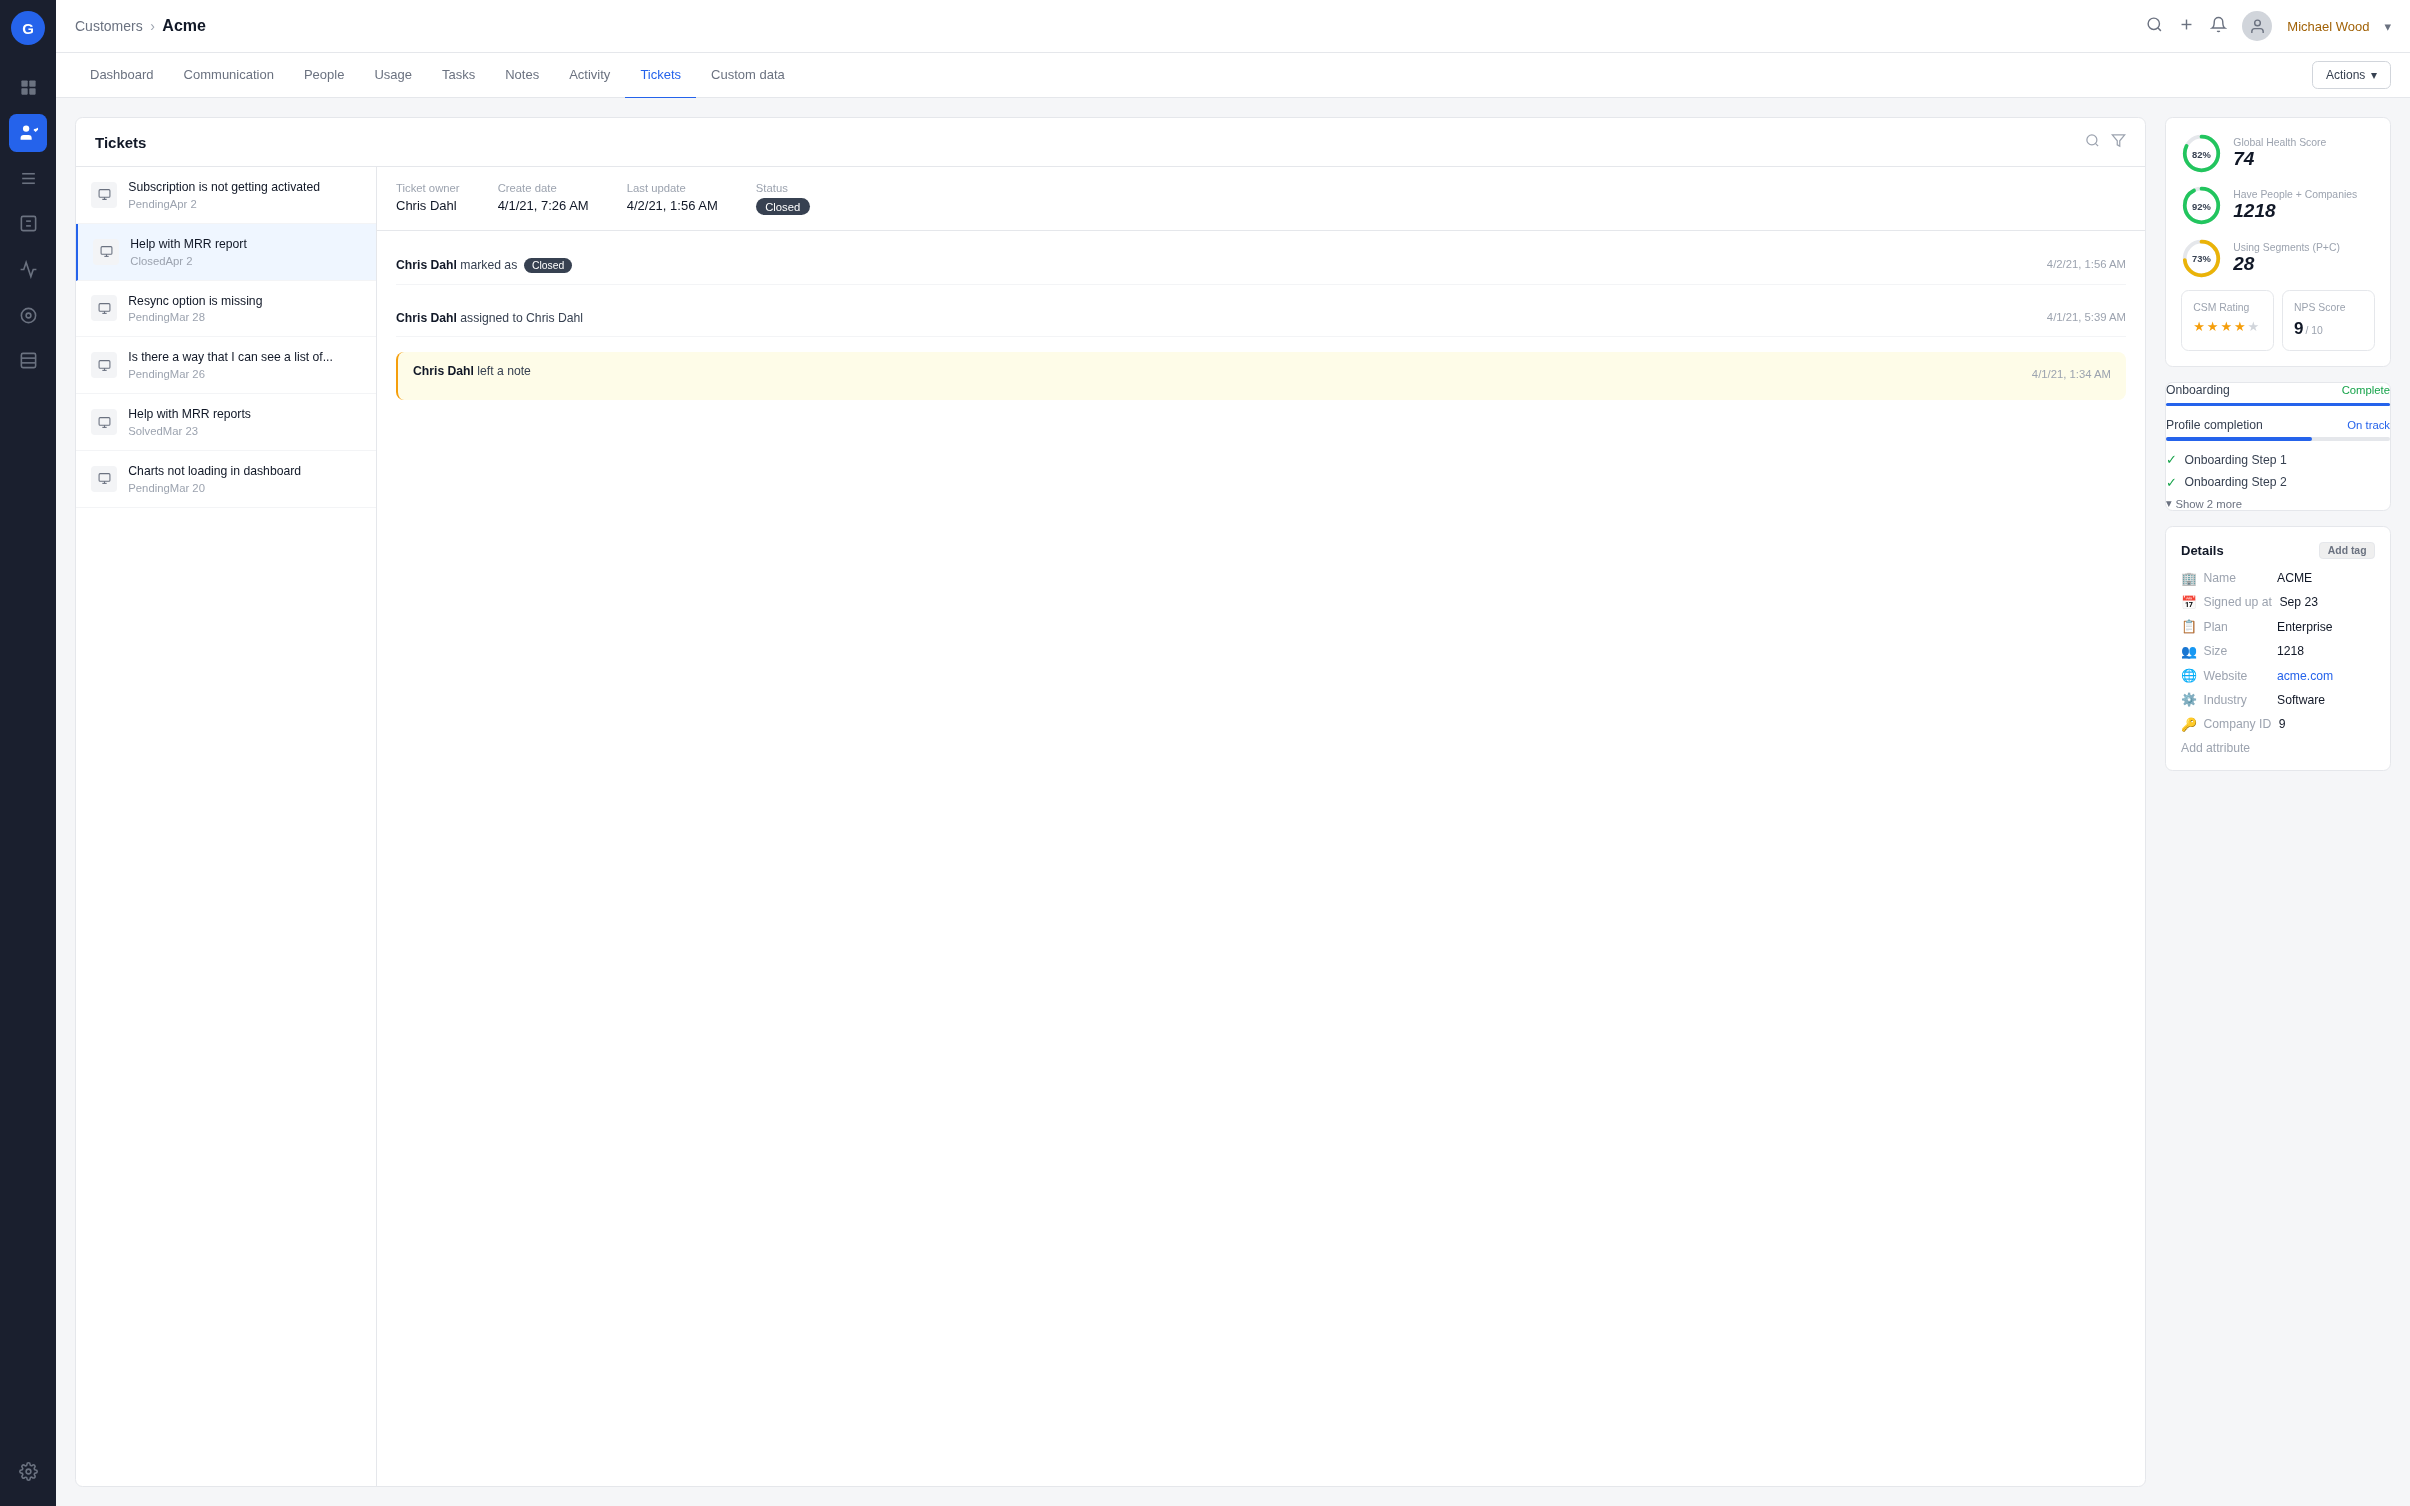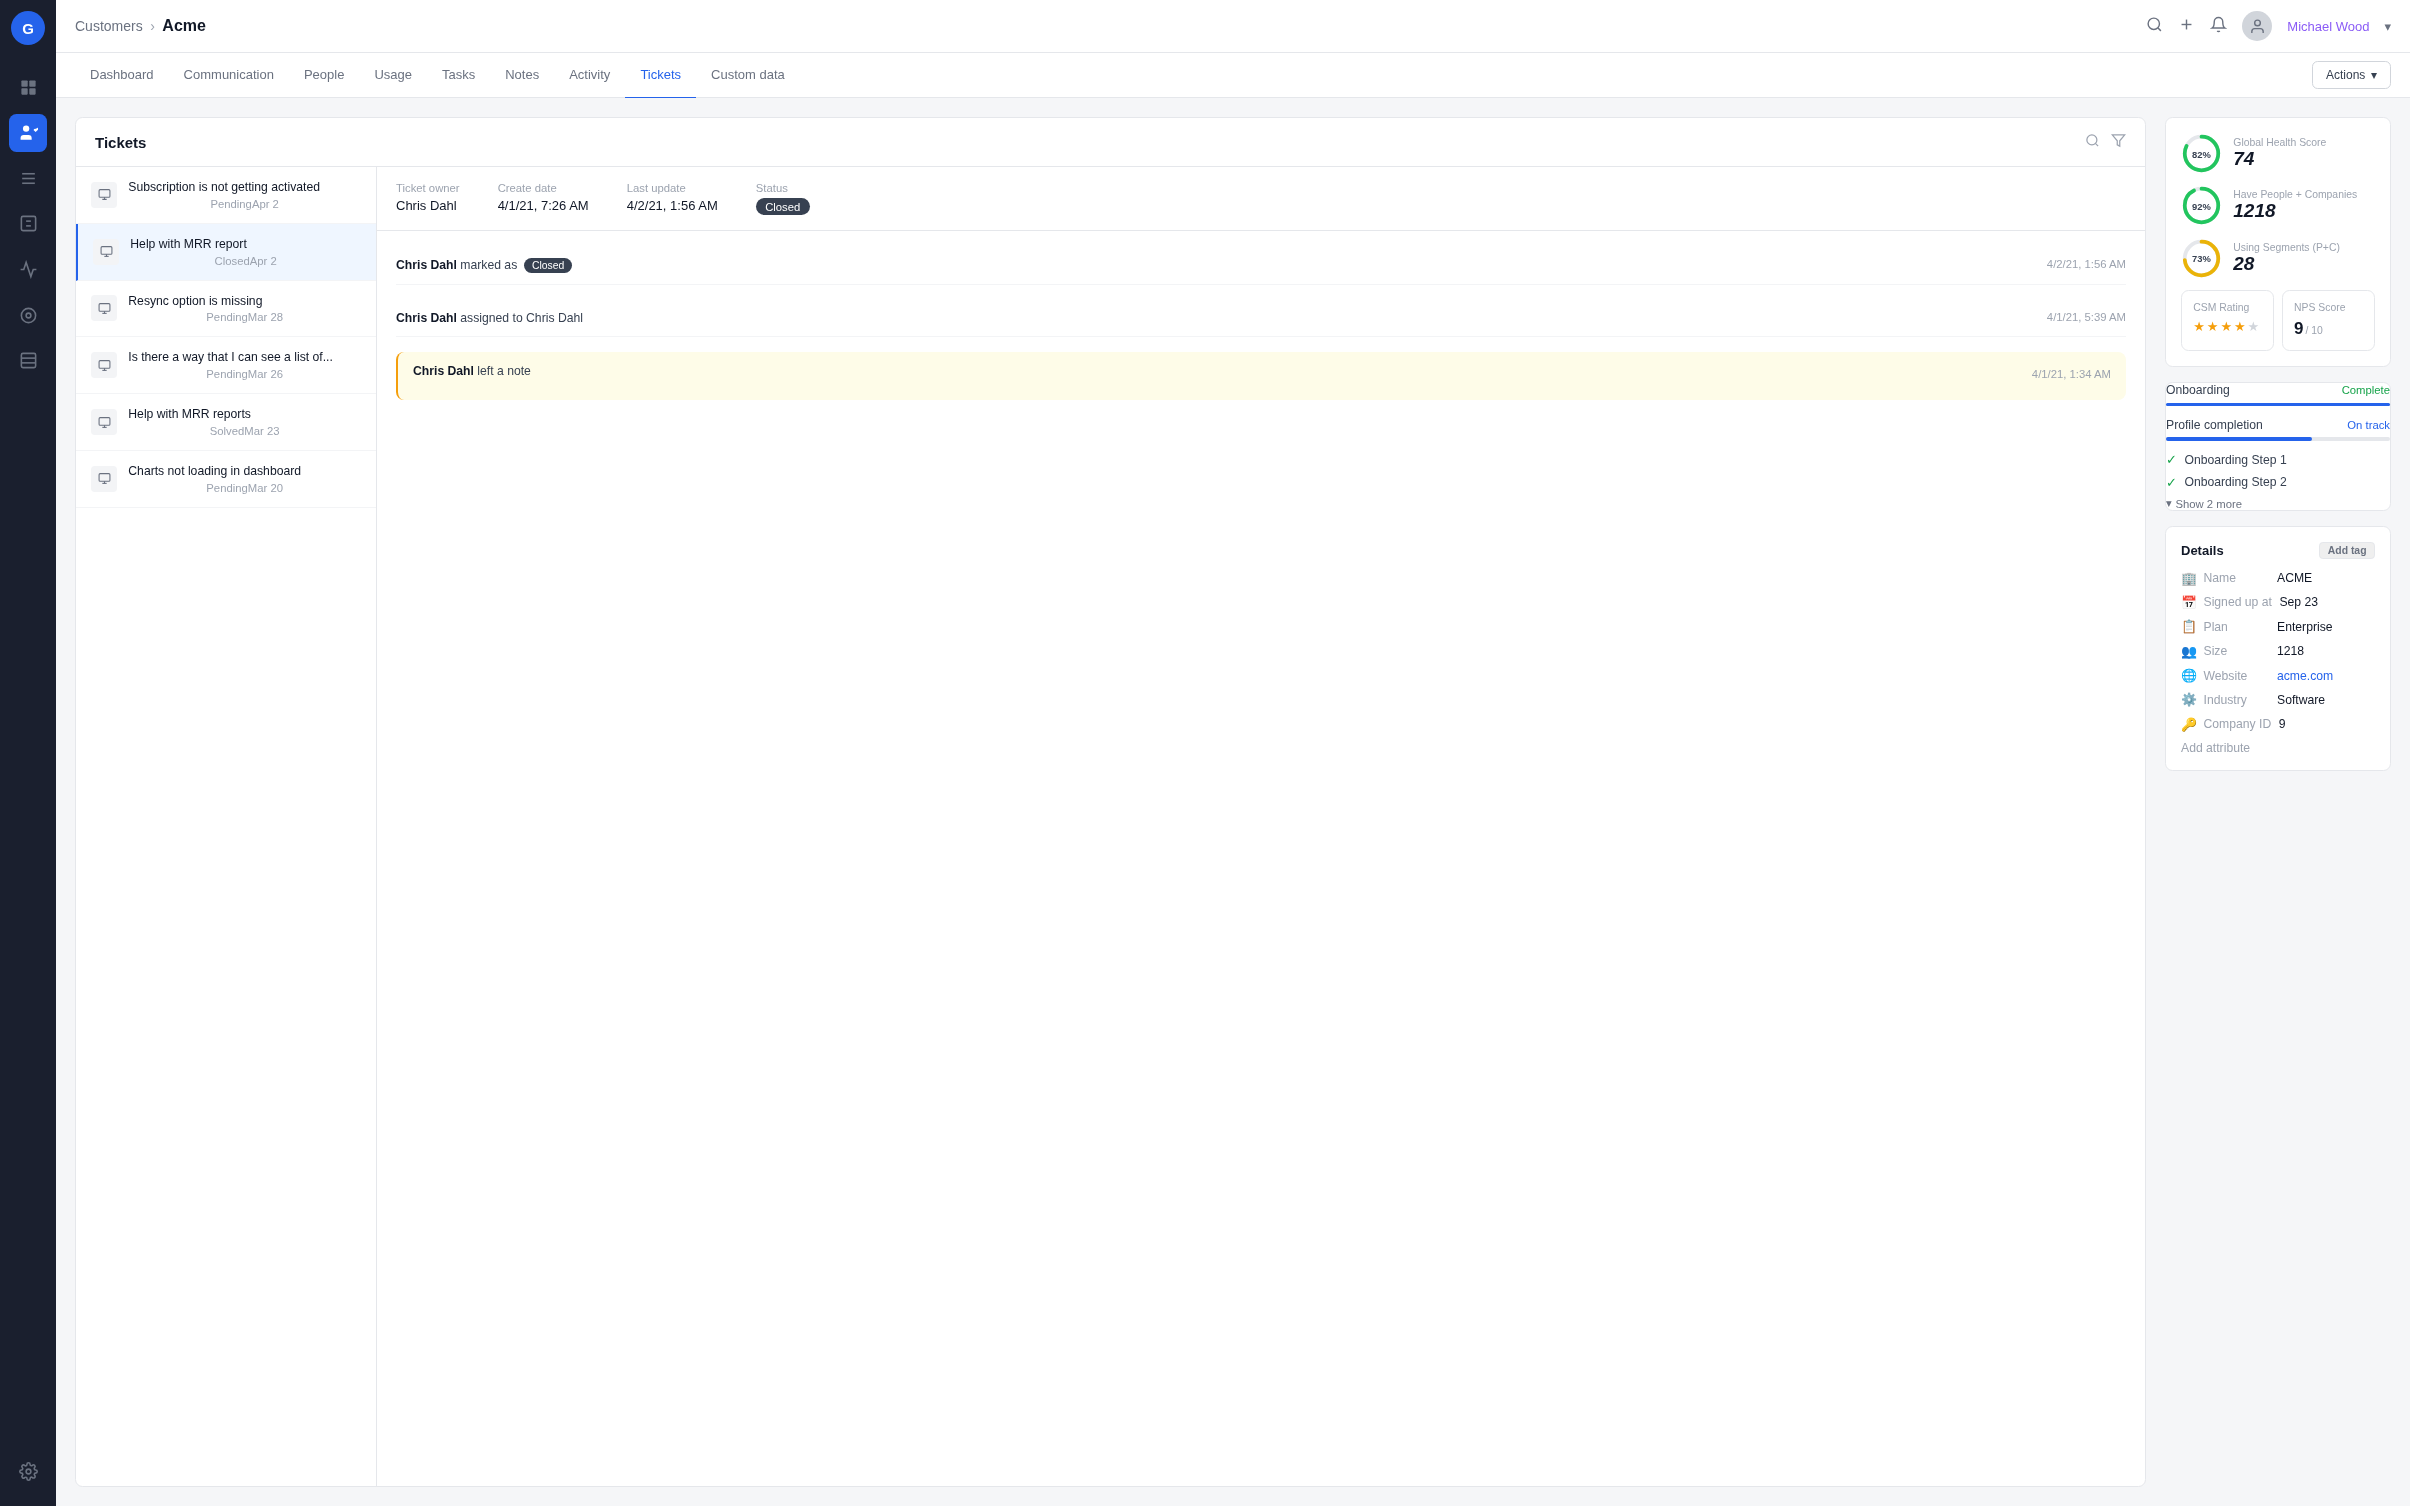--- a/index.html
+++ b/index.html
@@ -64,21 +64,21 @@
       display: flex; align-items: center; gap: 15px;
     }
     .topbar-icon { color: #6b7280; cursor: pointer; }
     .avatar {
       width: 30px; height: 30px;
       border-radius: 50%;
       background: #d1d5db;
       display: flex; align-items: center; justify-content: center;
       color: #6b7280;
     }
-    .user-name { font-size: 13px; color: #8b5cf6; font-weight: 500; }
+    .user-name { font-size: 13px; color: #a16207; font-weight: 500; }
 
     
     .nav-tabs {
       background: #fff;
       border-bottom: 0.9px solid #e5e7eb;
       display: flex;
       align-items: center;
       padding: 0 19px;
       height: 45px;
       flex-shrink: 0;
@@ -153,21 +153,21 @@
       width: 26px; height: 26px;
       background: #f3f4f6;
       border-radius: 3.8px;
       display: flex; align-items: center; justify-content: center;
       color: #6b7280;
       flex-shrink: 0;
       margin-top: 1.9px;
     }
     .ticket-info { flex: 1; }
     .ticket-subject { font-size: 12.2px; font-weight: 500; color: #111827; margin-bottom: 3.8px; }
-    .ticket-meta { display: flex; justify-content: center; }
+    .ticket-meta { display: flex; justify-content: flex-start; }
     .ticket-status { font-size: 11.3px; color: #9ca3af; }
     .ticket-date { font-size: 11.3px; color: #9ca3af; }
 
     
     .ticket-detail {
       flex: 1;
       display: flex;
       flex-direction: column;
       overflow: hidden;
     }

